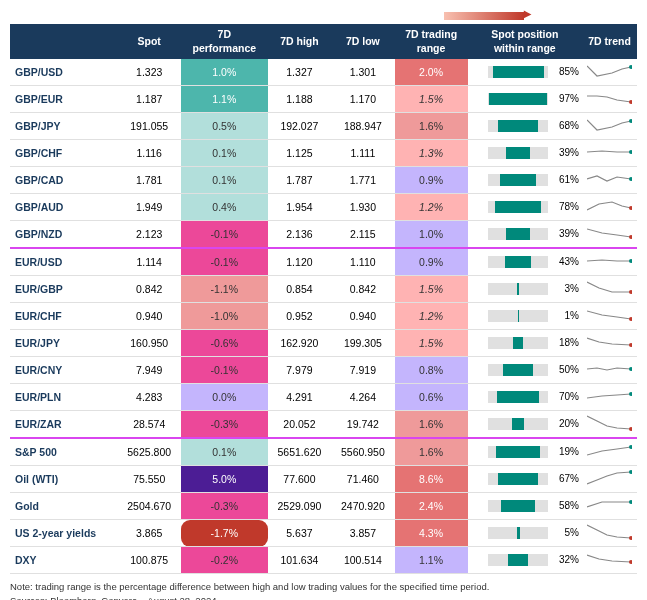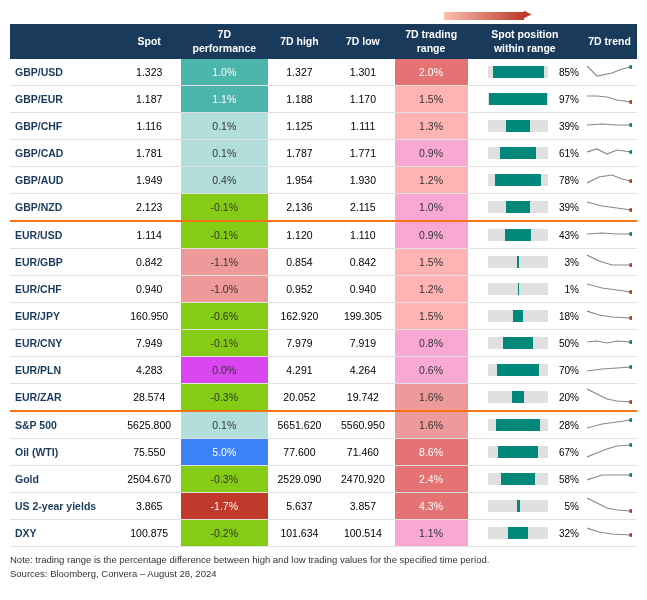--- a/index.html
+++ b/index.html
@@ -60,29 +60,29 @@
       border-bottom: 1px solid #e0e0e0;
       font-size: 10.5px;
     }
     td:first-child {
       text-align: left;
       font-weight: bold;
       color: #1a3a5c;
       margin-left: 34px;
     }
     tr.section-divider td {
-      border-top: 2px solid #f97316;
+      border-top: 2px solid #d946ef;
     }
     .spot-bar-cell {
       padding: 2px 3px;
       position: relative;
     }
     .bar-container {
       display: flex;
-      align-items: center;
+      align-items: flex-start;
       justify-content: flex-end;
       gap: 3px;
     }
     .bar-wrapper {
       width: 60px;
       height: 12px;
       background: #e0e0e0;
       position: relative;
       display: inline-block;
     }
@@ -92,30 +92,30 @@
       display: inline-block;
     }
     .bar-pct {
       font-size: 10px;
       min-width: 28px;
       text-align: right;
     }
     .trend-cell {
       width: 50px;
     }
-    .perf-positive-strong { background-color: #3b82f6; color: white; }
+    .perf-positive-strong { background-color: #4c1d95; color: white; }
     .perf-positive-mid { background-color: #4db6ac; color: white; }
     .perf-positive-light { background-color: #b2dfdb; color: #333; }
-    .perf-zero { background-color: #d946ef; color: #333; }
-    .perf-negative-light { background-color: #84cc16; color: #333; }
+    .perf-zero { background-color: #c4b5fd; color: #333; }
+    .perf-negative-light { background-color: #ec4899; color: #333; }
     .perf-negative-mid { background-color: #ef9a9a; color: #333; }
-    .perf-very-negative { background-color: #c0392b; color: white; }
+    .perf-very-negative { background-color: #c0392b; color: white; border-radius: 9px; }
 
-    .range-low { background-color: #f9a8d4; color: #333; }
-    .range-mid { background-color: #ffb3b3; color: #333; }
+    .range-low { background-color: #c4b5fd; color: #333; }
+    .range-mid { background-color: #ffb3b3; color: #333; font-style: italic; }
     .range-high { background-color: #ef9a9a; color: #333; }
     .range-very-high { background-color: #e57373; color: white; }
 
     .note {
       font-size: 9.5px;
       color: #333;
       margin-top: 6px;
       line-height: 1.4;
     }
   </style>
@@ -175,20 +175,40 @@
           </div>
           <span class="bar-pct">97%</span>
         </div>
       </td>
       <td class="trend-cell"><svg width="45" height="20">
     <path d="M0,8 L10,8 L20,9 L30,12 L44,14" fill="none" stroke="#888" stroke-width="1.2"></path>
     <circle cx="44" cy="14" r="2" fill="#c0392b"></circle>
   </svg></td>
     </tr>
       <tr>
+      <td>GBP/JPY</td>
+      <td>191.055</td>
+      <td class="perf-positive-light">0.5%</td>
+      <td>192.027</td>
+      <td>188.947</td>
+      <td class="range-high">1.6%</td>
+      <td class="spot-bar-cell">
+        <div class="bar-container">
+          <div class="bar-wrapper">
+            <div class="bar-fill" style="width:68%"></div>
+          </div>
+          <span class="bar-pct">68%</span>
+        </div>
+      </td>
+      <td class="trend-cell"><svg width="45" height="20">
+    <path d="M0,5 L10,15 L25,12 L35,8 L44,6" fill="none" stroke="#888" stroke-width="1.2"></path>
+    <circle cx="44" cy="6" r="2" fill="#00897b"></circle>
+  </svg></td>
+    </tr>
+      <tr>
       <td>GBP/CHF</td>
       <td>1.116</td>
       <td class="perf-positive-light">0.1%</td>
       <td>1.125</td>
       <td>1.111</td>
       <td class="range-mid">1.3%</td>
       <td class="spot-bar-cell">
         <div class="bar-container">
           <div class="bar-wrapper">
             <div class="bar-fill" style="width:39%"></div>
@@ -406,21 +426,21 @@
       <td>5625.800</td>
       <td class="perf-positive-light">0.1%</td>
       <td>5651.620</td>
       <td>5560.950</td>
       <td class="range-high">1.6%</td>
       <td class="spot-bar-cell">
         <div class="bar-container">
           <div class="bar-wrapper">
             <div class="bar-fill" style="width:72%"></div>
           </div>
-          <span class="bar-pct">28%</span>
+          <span class="bar-pct">19%</span>
         </div>
       </td>
       <td class="trend-cell"><svg width="45" height="20">
     <path d="M0,14 L15,10 L30,8 L44,6" fill="none" stroke="#888" stroke-width="1.2"></path>
     <circle cx="44" cy="6" r="2" fill="#00897b"></circle>
   </svg></td>
     </tr>
       <tr>
       <td>Oil (WTI)</td>
       <td>75.550</td>

